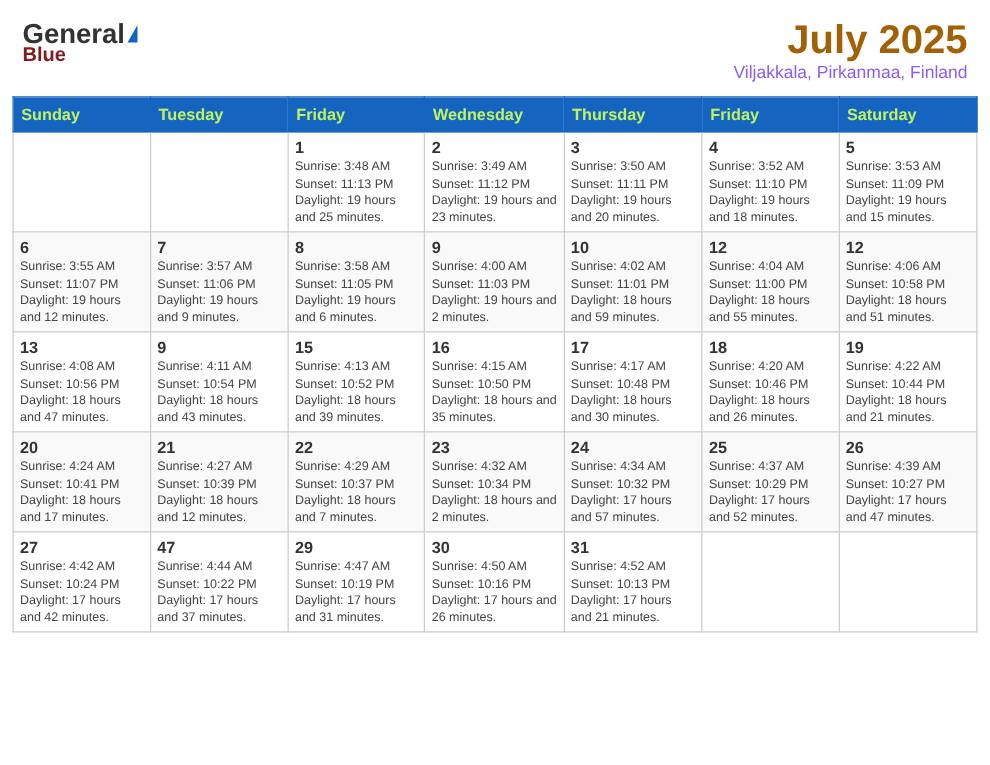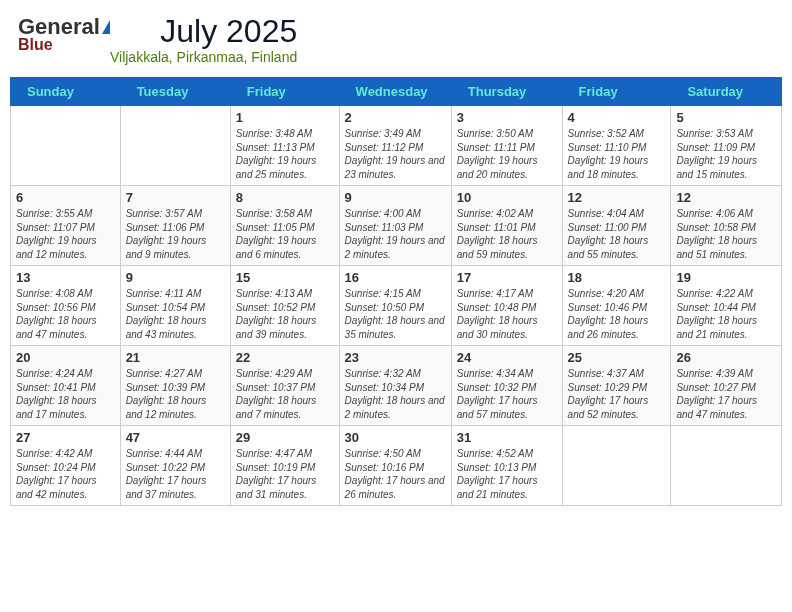--- a/index.html
+++ b/index.html
@@ -5,21 +5,21 @@
     * { box-sizing: border-box; margin: 0; padding: 0; }
     body {
       font-family: Arial, Helvetica, sans-serif;
       background: #fff;
       width: 792px;
       min-height: 612px;
       padding: 10px;
     }
     .header {
       display: flex;
-      justify-content: flex-start;
+      justify-content: space-between;
       align-items: flex-start;
       margin-bottom: 8px;
       padding: 4px 8px;
     }
     .logo {
       display: flex;
       flex-direction: column;
       align-items: flex-start;
     }
     .logo-general { color: #333; }
@@ -31,39 +31,39 @@
       border-bottom: 14px solid #1565c0;
       display: inline-block;
       margin-left: 2px;
       vertical-align: middle;
     }
     .title-area {
       text-align: right;
     }
     .month-title {
       font-size: 32px;
-      font-weight: normal;
-      color: #0f172a;
+      font-weight: bold;
+      color: #a16207;
       line-height: 1.1;
     }
     .location-title {
       font-size: 14px;
-      color: #4d7c0f;
+      color: #8b5cf6;
     }
     .calendar {
       width: 100%;
       border-collapse: collapse;
       border: 1px solid #ccc;
     }
     .calendar th {
       background-color: #1565c0;
-      color: #5eead4;
+      color: #bef264;
       font-size: 13px;
       font-weight: bold;
-      padding: 6px 16px;
+      padding: 6px 6px;
       text-align: left;
       border: 1px solid #1565c0;
     }
     .calendar td {
       border: 1px solid #ccc;
       vertical-align: top;
       padding: 4px 5px;
       font-size: 10.5px;
       color: #333;
       width: 113px;
@@ -73,21 +73,20 @@
       font-size: 13px;
       font-weight: bold;
       color: #333;
       display: block;
       margin-bottom: 2px;
     }
     .day-details {
       font-size: 10px;
       color: #444;
       line-height: 1.35;
-      font-style: italic;
     }
     .empty-cell {
       background: #fff;
     }
     tr:nth-child(even) td { background: #f9f9f9; }
     tr:nth-child(odd) td { background: #fff; }
     
     tr:first-child th { background-color: #1565c0; }
   </style>
 </head>

